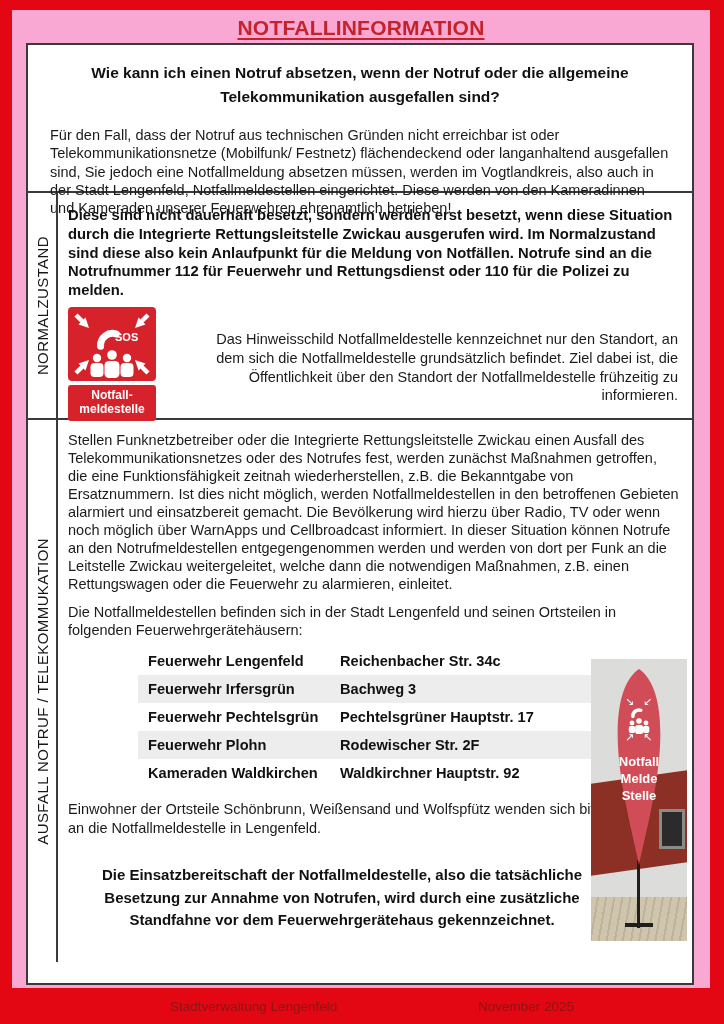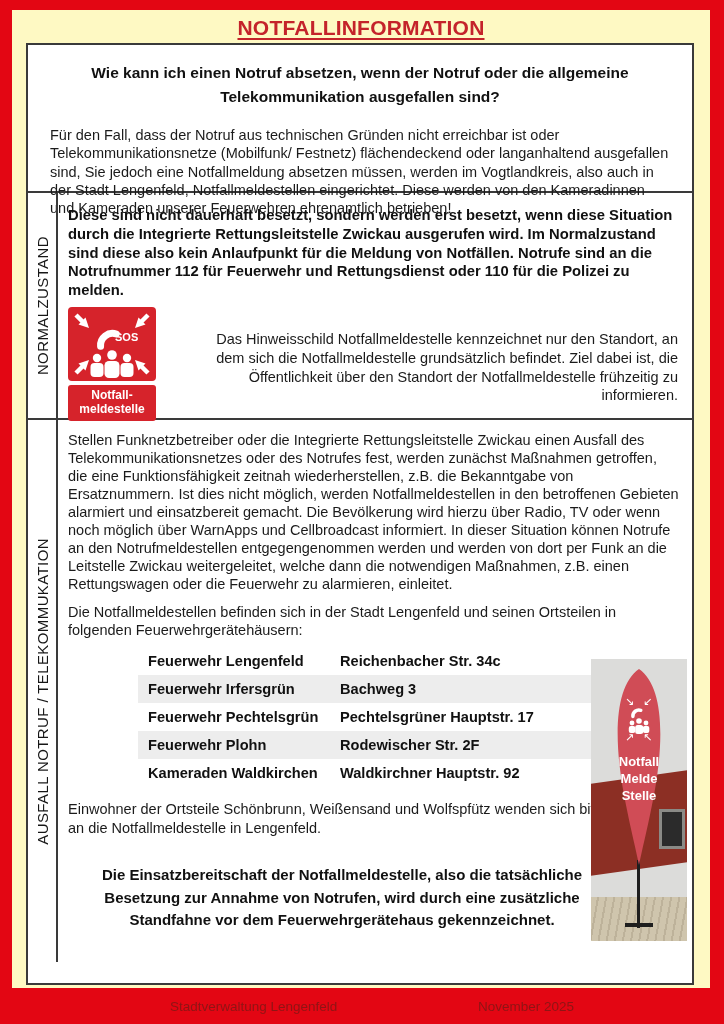--- a/index.html
+++ b/index.html
@@ -1,18 +1,18 @@
 <!DOCTYPE html>
 <html><head>
 <meta charset="utf-8">
 <style>
   * { margin:0; padding:0; box-sizing:border-box; }
   body { background:#888; font-family:"Liberation Sans", sans-serif; }
   .page { width:724px; height:1024px; position:relative; background:#e30613; overflow:hidden; margin:0 auto; }
-  .inner { position:absolute; left:12px; top:10px; right:14px; bottom:36px; background:#fef9c3; }
+  .inner { position:absolute; left:12px; top:10px; right:14px; bottom:36px; background:#f9a8d4; }
   .doc-title { text-align:center; padding-top:6px; font-size:21px; font-weight:bold; color:#c4232b; letter-spacing:0.2px; }
   .doc-title span { text-decoration:underline; text-decoration-thickness:2px; text-underline-offset:3px; }
   .content-box { position:absolute; left:14px; right:16px; top:33px; bottom:3px; border:2px solid #3a3a3a; background:#fff; }
 
   .intro { height:146px; padding:12px 22px 0 22px; }
   .question { font-size:15.5px; font-weight:bold; text-align:center; line-height:1.55; color:#111; margin:4px 28px 0 28px; }
   .intro-para { margin-top:17px; font-size:14.5px; line-height:1.26; color:#1b1b1b; }
 
   .section { display:flex; border-top:2px solid #3a3a3a; }
   .label-col { width:30px; flex:0 0 30px; border-right:2px solid #3a3a3a; display:flex; align-items:center; justify-content:center; }

